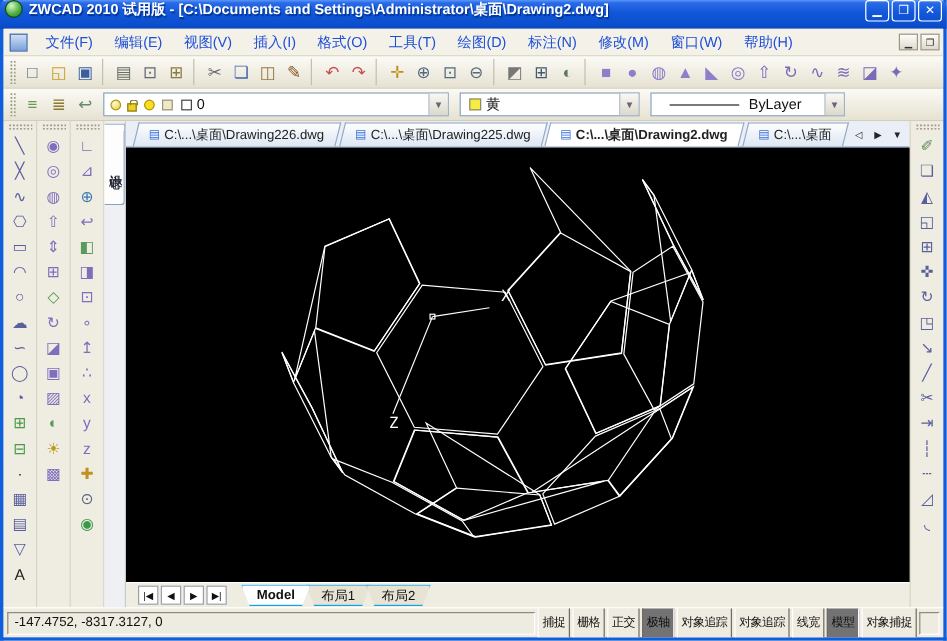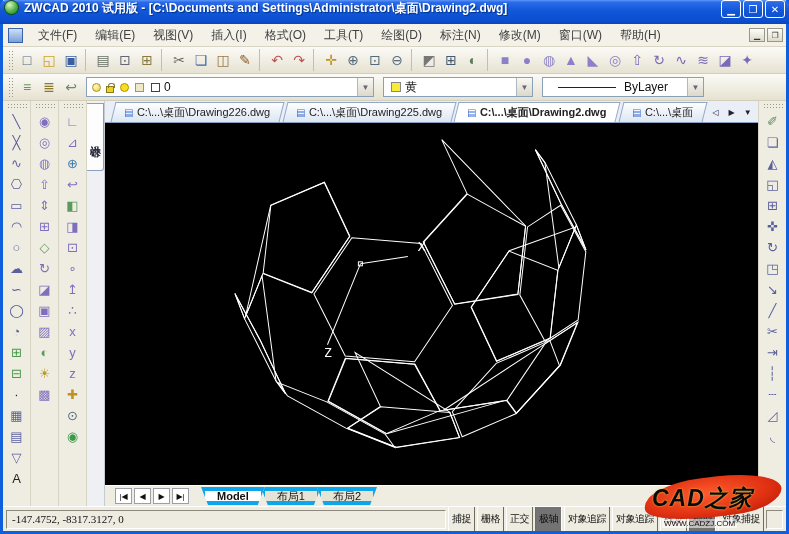--- a/index.html
+++ b/index.html
@@ -6,21 +6,21 @@
 html,body{width:789px;height:534px;overflow:hidden;font-family:"Liberation Sans","DejaVu Sans",sans-serif;font-size:12px}
 .win{position:relative;width:789px;height:534px;display:flex;flex-direction:column;background:#eeebe0;border:3px solid #0f5edb;border-top:none}
 
 .titlebar{height:24px;flex:0 0 24px;display:flex;padding:0 4px;color:#fff;font-weight:bold;font-size:12px;text-shadow:1px 1px 1px #00318c;background:linear-gradient(180deg,#5a97f8 0%,#2a6ae8 10%,#1157d8 45%,#0b4fd0 85%,#0a46b8 100%);border-radius:6px 6px 0 0;margin:-0px -3px 0 -3px}
 .app-logo{width:15px;height:15px;border-radius:50%;margin-right:5px;background:radial-gradient(circle at 35% 30%,#d9f7c8,#52b043 55%,#1f7a1f);border:1px solid #0d4d0d;flex:0 0 15px}
 .title-text{flex:1;overflow:hidden;white-space:nowrap;text-overflow:ellipsis}
 .wbtn{width:20px;height:18px;margin-left:2px;border:1px solid #fff;border-radius:3px;display:flex;align-items:center;justify-content:center;font-size:10px;font-weight:bold;color:#fff;text-shadow:none}
 
 .menubar{height:23px;flex:0 0 23px;display:flex;align-items:center;background:#f4f2e8;border-bottom:1px solid #d9d5c5;padding-left:3px}
 .doc-ico{width:15px;height:15px;background:linear-gradient(#cfe0f7,#7aa0d8);border:1px solid #3a62a8;margin:0 6px 0 2px;flex:0 0 15px}
-.menu-item{padding:2px 9px;color:#404040;white-space:nowrap}
+.menu-item{padding:2px 9px;color:#1d4ed8;white-space:nowrap}
 .mdi-btns{margin-left:auto;display:flex;gap:2px;padding-right:3px}
 .mdi-btn{width:16px;height:14px;border:1px solid #9a9688;background:linear-gradient(#fdfdfa,#dedacb);display:flex;align-items:center;justify-content:center;font-size:8px;color:#333}
 
 .tbrow{height:27px;flex:0 0 27px;display:flex;align-items:center;background:linear-gradient(#fbfaf5,#e6e2d2);border-bottom:1px solid #d2ceba;padding-left:2px;overflow:hidden}
 .grip{width:5px;height:20px;margin:0 3px;background-image:radial-gradient(#9a9688 35%,transparent 40%);background-size:3px 3px;flex:0 0 5px}
 .grip-h{width:20px;height:5px;background-image:radial-gradient(#9a9688 35%,transparent 40%);background-size:3px 3px;margin:2px 0 3px 0}
 .tbi{width:22px;height:22px;display:flex;align-items:center;justify-content:center;font-size:14px;color:#6a5fa8;flex:0 0 22px;border:1px solid transparent}
 .tbi.sep{width:7px;flex:0 0 7px;border:none;border-left:1px solid #c3bfae;margin-left:3px;color:transparent;pointer-events:none}
 
 .combo{height:20px;background:#fff;border:1px solid #8aa0b8;display:flex;align-items:center;padding-left:3px;font-size:12px;color:#111}
@@ -49,25 +49,25 @@
 .dtab .fico{color:#3a6fd8;font-size:10px}
 .dt-nav{margin-left:auto;display:flex;align-items:center;gap:1px;padding:0 3px 2px 0}
 .dt-nav .nbtn{width:15px;height:15px;display:flex;align-items:center;justify-content:center;font-size:8px;color:#223}
 
 .canvas{flex:1;background:#000;position:relative;min-height:0}
 .canvas svg{position:absolute;inset:0;width:100%;height:100%}
 
 .layoutbar{height:21px;flex:0 0 21px;background:#efede2;border-top:1px solid #fff;display:flex;align-items:center;padding-left:10px;gap:2px;overflow:hidden}
 .lnav{width:17px;height:16px;background:#fff;border:1px solid #9aa0a8;display:flex;align-items:center;justify-content:center;font-size:8px;color:#111}
 .ltabs{display:flex;margin-left:10px;height:18px}
-.ltab{padding:0 12px;height:18px;display:flex;align-items:center;font-size:11px;background:#e7e4d6;border:4px solid #0ea5e9;clip-path:polygon(0 0,100% 0,calc(100% - 7px) 100%,7px 100%);margin-right:-4px;color:#111}
+.ltab{padding:0 12px;height:18px;display:flex;align-items:center;font-size:11px;background:#e7e4d6;border:1px solid #0ea5e9;clip-path:polygon(0 0,100% 0,calc(100% - 7px) 100%,7px 100%);margin-right:-4px;color:#111}
 .ltab.active{background:#fff;font-weight:bold;z-index:2}
 
 .statusbar{height:25px;flex:0 0 25px;background:#eeebe0;border-top:1px solid #fff;display:flex;align-items:center;padding:0 3px;gap:2px;overflow:hidden}
-.coords{width:440px;flex:0 0 440px;height:19px;border:1px solid;border-color:#8d897c #fff #fff #8d897c;padding-left:5px;display:flex;align-items:center;font-family:Liberation Serif, serif;font-size:11px;color:#111}
+.coords{width:440px;flex:0 0 440px;height:19px;border:1px solid;border-color:#8d897c #fff #fff #8d897c;padding-left:5px;display:flex;align-items:center;font-family:Liberation Sans, sans-serif;font-size:11px;color:#111}
 .stog{height:19px;padding:16px 3px;display:flex;align-items:center;font-size:10px;letter-spacing:-0.5px;white-space:nowrap;border:1px solid;border-color:#fff #6f6b5e #6f6b5e #fff;background:#eeebe0;color:#111}
 .stog.pressed{border-color:#6f6b5e #fff #fff #6f6b5e;background:#737373}
 .sfill{flex:1;height:19px;border:1px solid;border-color:#8d897c #fff #fff #8d897c}
 
 .rtb{width:28px;flex:0 0 28px;background:#efede2;border-left:1px solid #d8d4c4;display:flex;flex-direction:column;align-items:center;overflow:hidden}
 .rtb .tbi{width:24px;height:21px;flex:0 0 21px;font-size:13px}
 
 .watermark{position:absolute;right:0;bottom:0;width:146px;height:56px;z-index:50;pointer-events:none}
 .wm-blob{position:absolute;left:4px;top:2px;width:138px;height:40px;background:radial-gradient(ellipse at 45% 40%,#ff5a2e 0%,#e23414 55%,#b81203 100%);border-radius:48% 52% 42% 58%/65% 55% 60% 45%;transform:rotate(-7deg)}
 .wm-text{position:absolute;left:12px;top:8px;font-size:23px;font-weight:bold;font-style:italic;color:#0a0a0a;letter-spacing:1px;text-shadow:0 0 2px #e8d44a}
@@ -494,19 +494,14 @@
 
       <span class="stog">线宽</span>
 
       <span class="stog pressed">模型</span>
 
       <span class="stog">对象捕捉</span>
 
     <span class="sfill"></span>
   </div>
 
-  <div class="watermark">
-    <div class="wm-blob"></div>
-    <div class="wm-text">CAD之家</div>
-    <div class="wm-url">WWW.CADZJ.COM</div>
-  </div>
 
 </div>
 
 </body></html>

